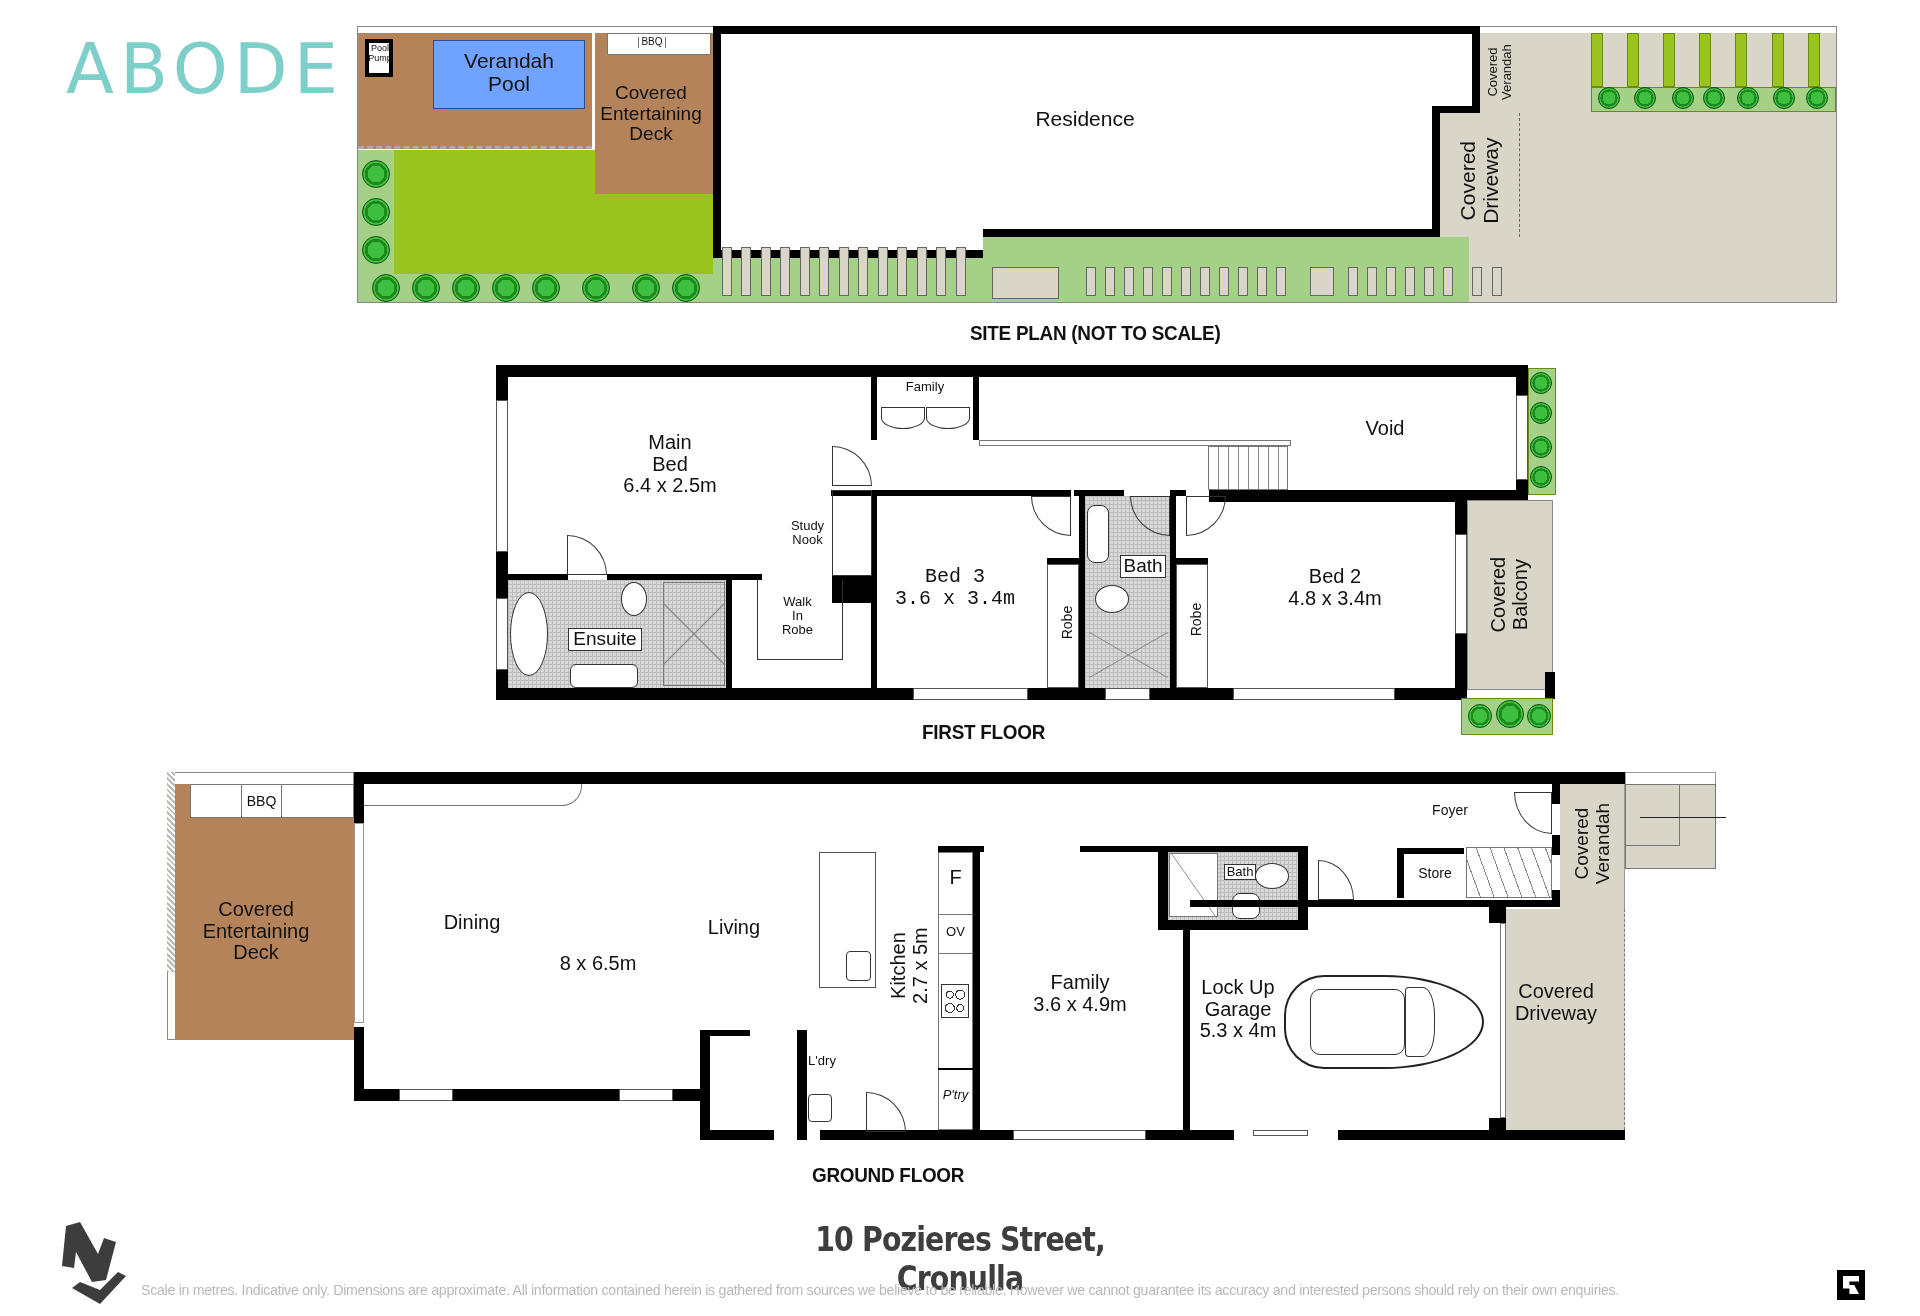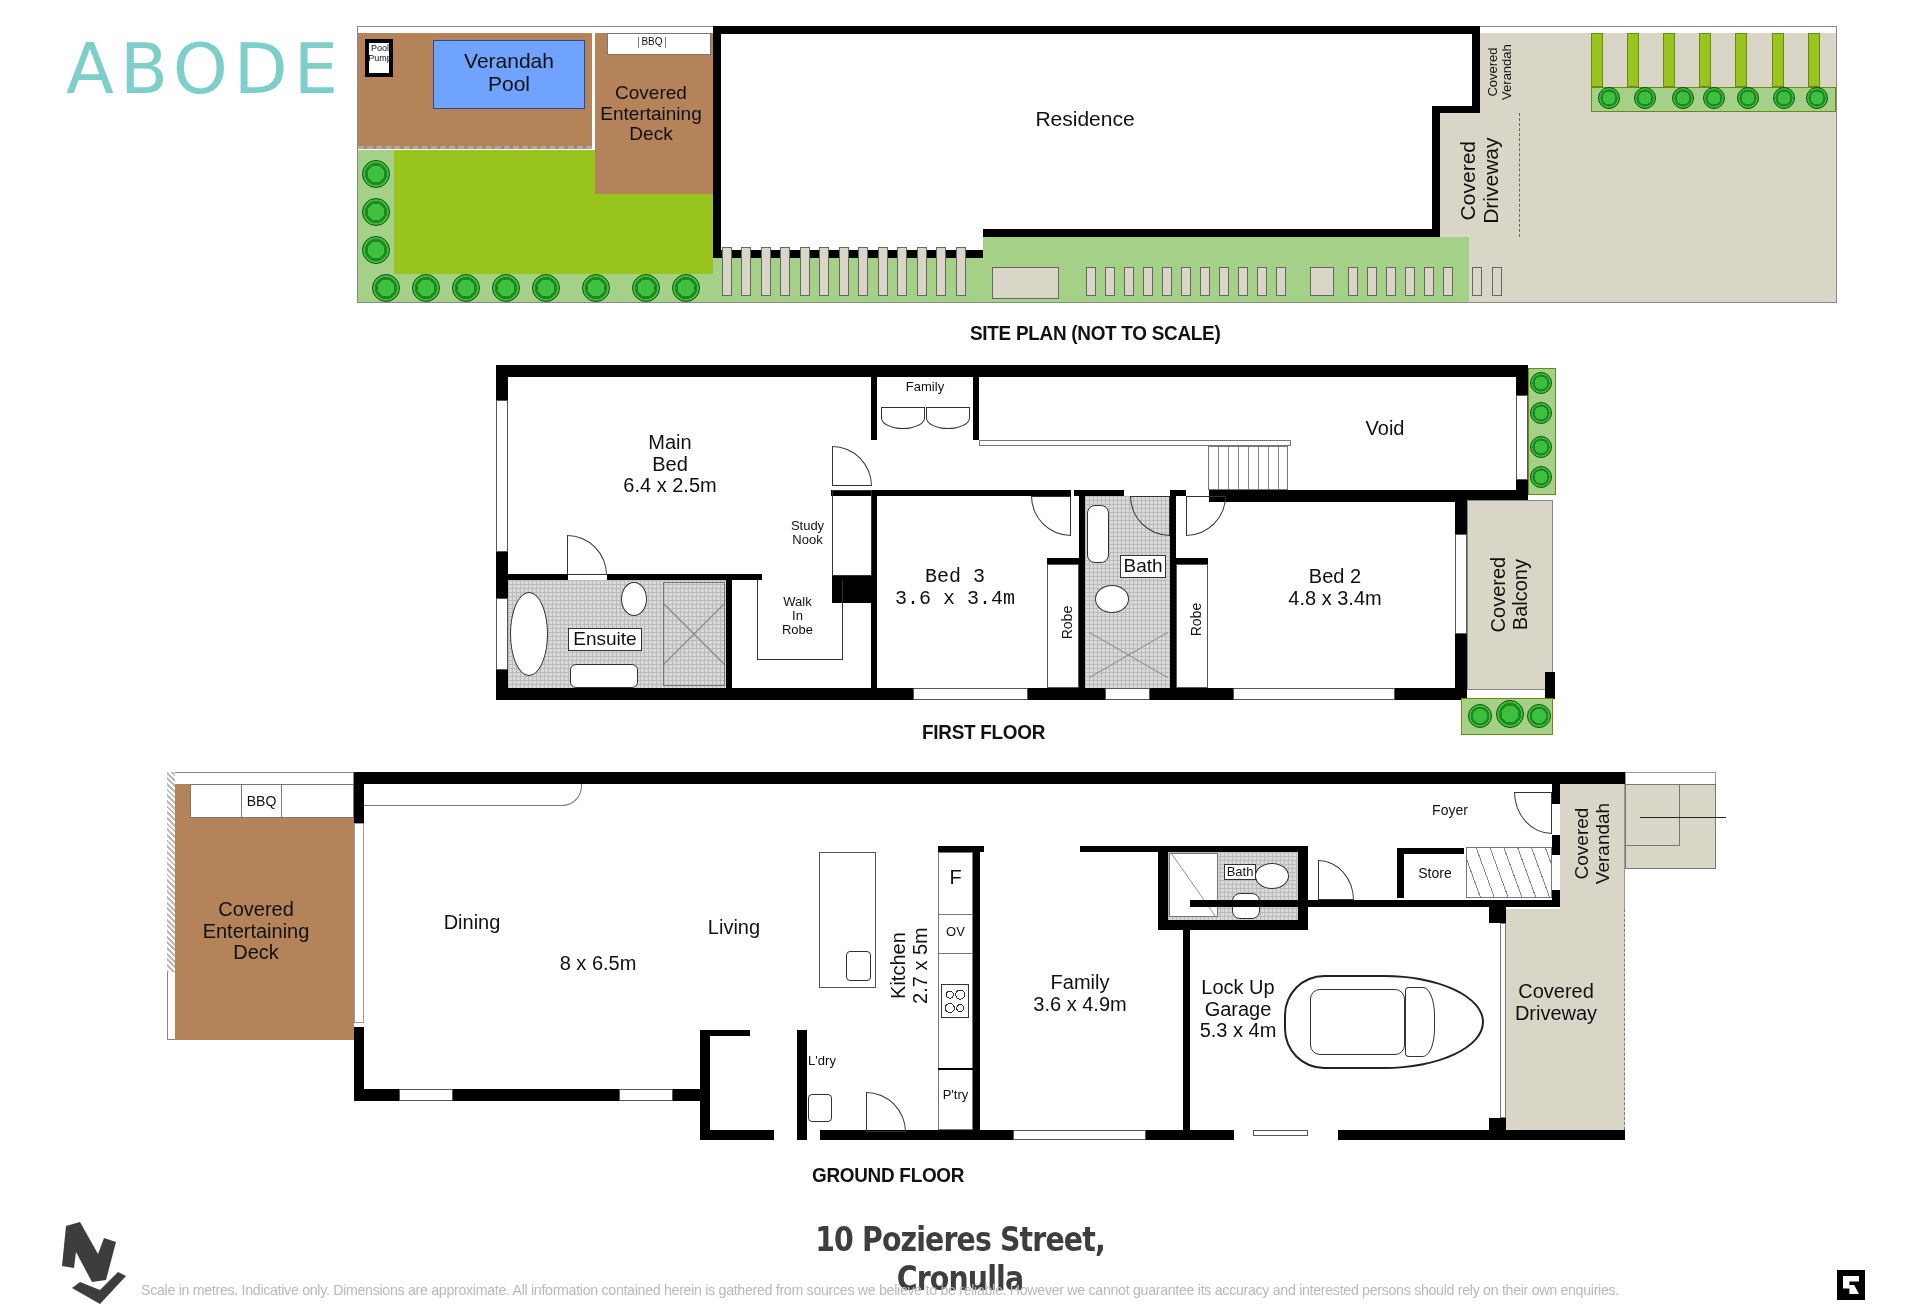--- a/index.html
+++ b/index.html
@@ -263,21 +263,21 @@
 
 <div class="wall" style="left:938px;top:846px;width:46px;height:6px;"></div>
 <div class="wall" style="left:973px;top:846px;width:7px;height:284px;"></div>
 <div class="fixture" style="left:938px;top:852px;width:35px;height:278px;border-color:#777;"></div>
 <div class="lbl" style="left:938px;top:867px;width:35px;font-size:20px;">F</div>
 <div class="abs" style="left:938px;top:914px;width:35px;height:1px;background:#777;"></div>
 <div class="lbl" style="left:938px;top:925px;width:35px;font-size:13px;">OV</div>
 <div class="abs" style="left:938px;top:953px;width:35px;height:1px;background:#777;"></div>
 <div class="fixture" style="left:941px;top:984px;width:28px;height:34px;background:radial-gradient(circle at 30% 30%,#fff 0 3px,#333 3px 4px,transparent 4px),radial-gradient(circle at 70% 30%,#fff 0 4px,#333 4px 5px,transparent 5px),radial-gradient(circle at 30% 72%,#fff 0 4px,#333 4px 5px,transparent 5px),radial-gradient(circle at 70% 72%,#fff 0 3px,#333 3px 4px,transparent 4px);"></div>
 <div class="abs" style="left:938px;top:1068px;width:35px;height:2px;background:#000;"></div>
-<div class="lbl" style="left:938px;top:1088px;width:35px;font-size:13px;">P'try</div>
+<div class="lbl" style="left:938px;top:1088px;width:35px;font-size:13px;font-style:italic;">P'try</div>
 <div class="fixture" style="left:819px;top:852px;width:57px;height:136px;border-color:#555;"></div>
 <div class="fixture" style="left:846px;top:951px;width:25px;height:30px;border-radius:4px;"></div>
 <div class="lbl vert" style="left:855px;top:944px;width:110px;font-size:20px;">Kitchen
 2.7 x 5m</div>
 
 <div class="lbl" style="left:803px;top:1054px;width:38px;font-size:13px;">L'dry</div>
 <div class="abs" style="left:797px;top:1030px;width:10px;height:110px;background:#000;"></div>
 <div class="fixture" style="left:808px;top:1094px;width:24px;height:28px;border-radius:4px;"></div>
 <div class="door" style="left:866px;top:1092px;width:40px;height:40px;"></div>
 

